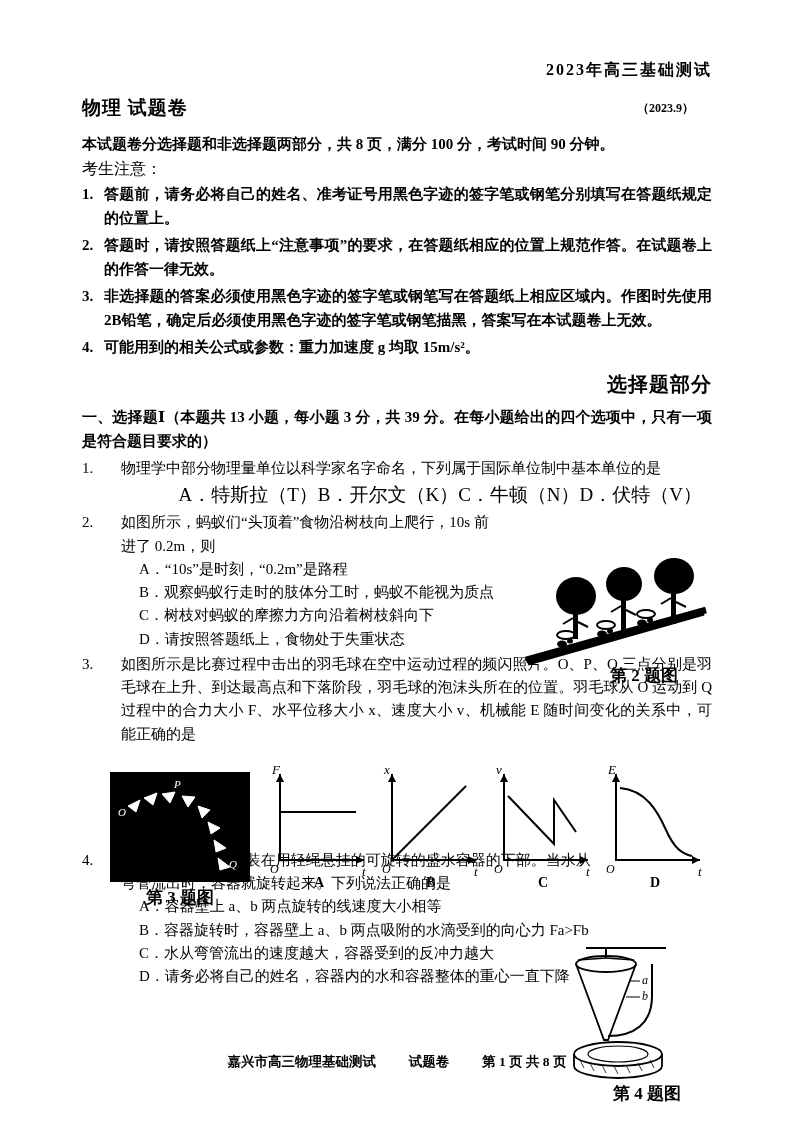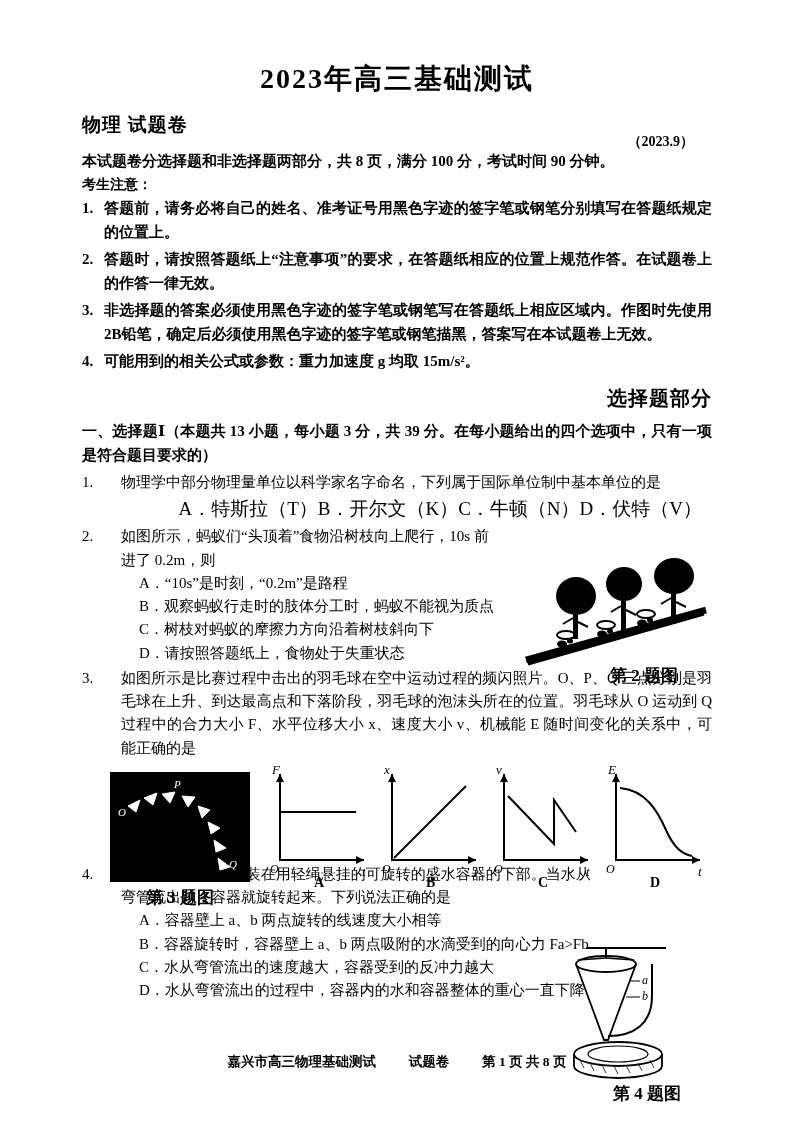--- a/index.html
+++ b/index.html
@@ -22,54 +22,53 @@
     padding: 0;
     box-sizing: border-box;
   }
   .inner {
     position: absolute;
     left: 82px;
     top: 60px;
     width: 630px;
   }
   .title-main {
-    text-align: center;
-    font-size: 28px;
+    text-align: right;
+    font-size: 16px;
     font-weight: bold;
     letter-spacing: 2px;
     margin: 0 0 14px 0;
   }
   .subtitle-row {
     position: relative;
     text-align: left;
     margin-bottom: 12px;
     height: 26px;
   }
   .subtitle {
     font-size: 19px;
     font-weight: bold;
     letter-spacing: 1px;
   }
   .date-stamp {
     position: absolute;
     right: 18px;
     top: 5px;
-    font-size: 14px;
-    font-weight: bold;
-    margin-top: 16px;
+    font-size: 12px;
+    font-weight: bold;
   }
   .lead {
     font-size: 15px;
     font-weight: bold;
     line-height: 1.55;
     margin: 6px 0 3px 0;
   }
   .notice-head {
-    font-size: 14px;
-    font-weight: bold;
+    font-size: 16px;
+    font-weight: normal;
     margin: 2px 0 2px 0;
   }
   ol.notices {
     list-style: none;
     margin: 0;
     padding: 0;
   }
   ol.notices li {
     font-size: 15px;
     font-weight: bold;
@@ -272,21 +271,21 @@
     </div>
 
     <div class="q" style="margin-top:48px;">
       <span class="qnum">4.</span>
       <div class="qbody q4-block">
         <div>如图所示，где弯管装在用轻绳悬挂的可旋转的盛水容器的下部。当水从</div>
         <div>弯管流出时，容器就旋转起来。下列说法正确的是</div>
         <div class="opt-line">A．容器壁上 a、b 两点旋转的线速度大小相等</div>
         <div class="opt-line">B．容器旋转时，容器壁上 a、b 两点吸附的水滴受到的向心力 Fa&gt;Fb</div>
         <div class="opt-line">C．水从弯管流出的速度越大，容器受到的反冲力越大</div>
-        <div class="opt-line">D．水从弯管流出的过程中，容器内的水和容器整体的重心一直下降</div>
+        <div class="opt-line">D．请务必将自己的姓名，容器内的水和容器整体的重心一直下降</div>
       </div>
     </div>
 
     <div class="fig-q2">
       <svg width="196" height="110" viewBox="0 0 196 110">
 
         <g fill="#000">
           <ellipse cx="60" cy="38" rx="20" ry="19"></ellipse>
           <rect x="57" y="55" width="5" height="26"></rect>
           <ellipse cx="108" cy="26" rx="18" ry="17"></ellipse>

